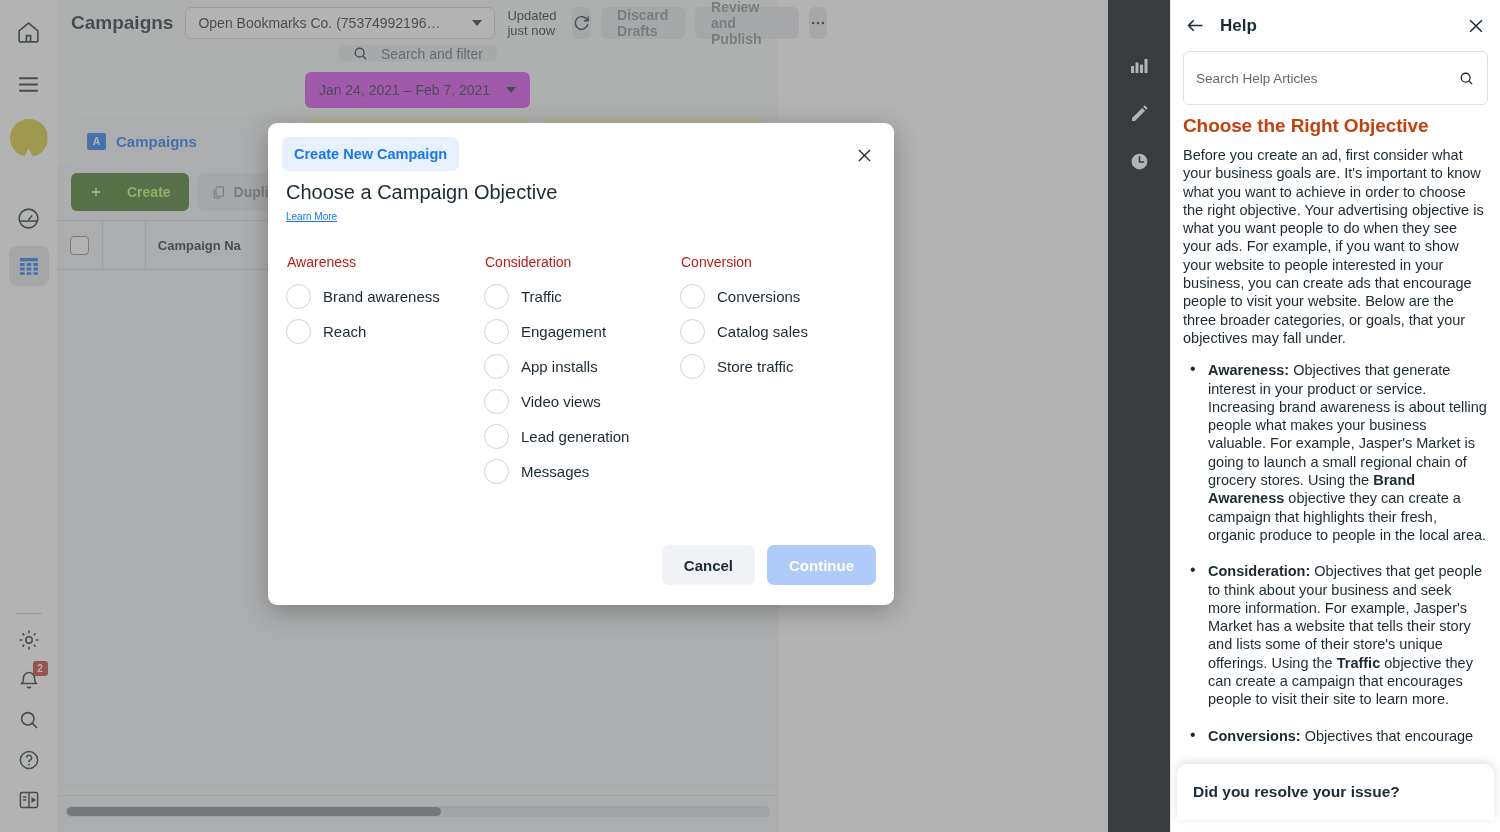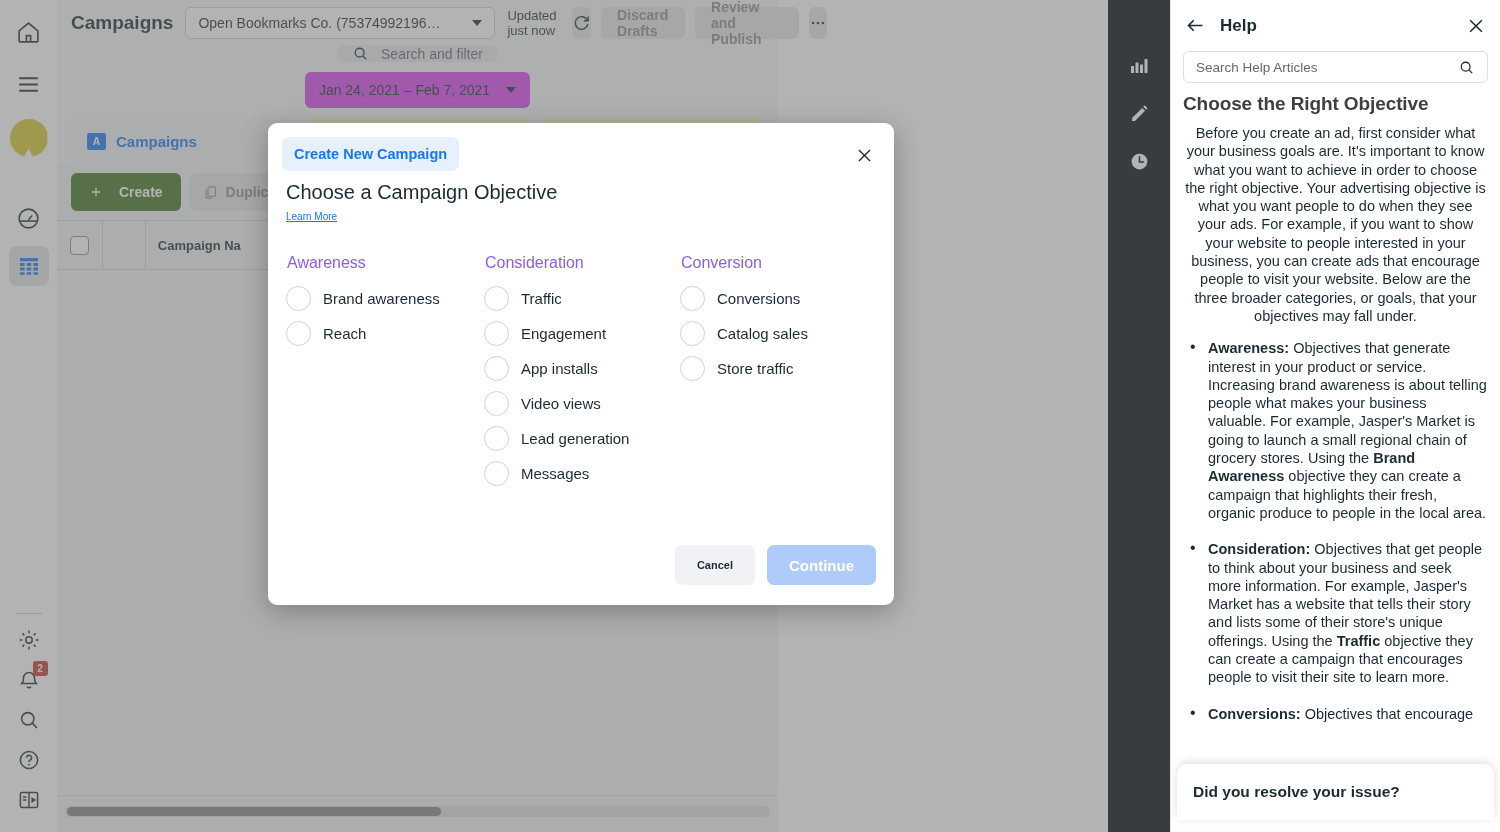--- a/index.html
+++ b/index.html
@@ -94,22 +94,22 @@
   }
   .tab.sel { background: #f0f2f5; color: #1877f2; }
   .tab-ico { width: 19px; height: 17px; display:flex; align-items:center; justify-content:center;}
 
   
   .toolbar {
     background: #f0f2f5; display: flex; align-items: center; gap: 8px;
     padding: 8px 14px; height: 56px;
   }
   .btn-green {
-    background: #41741f; color: #ffffff; border-radius: 6px; height: 38px;
-    display: flex; align-items: center; gap: 16px; padding: 0 18px;
+    background: #41741f; color: #bef264; border-radius: 6px; height: 38px;
+    display: flex; align-items: center; gap: 24px; padding: 0 18px;
     font-size: 14px; font-weight: 600;
   }
   .btn-grey {
     background: #e4e6eb; color: #8a8d91; border-radius: 6px; height: 38px;
     display: flex; align-items: center; gap: 8px; padding: 0 14px;
     font-size: 14px; font-weight: 600;
   }
   .tb-right { margin-left: auto; display: flex; align-items: center; gap: 8px; }
 
   
@@ -141,27 +141,27 @@
   .help {
     position: absolute; right: 0; top: 0; width: 330px; height: 832px;
     background: #ffffff; z-index: 50; display: flex; flex-direction: column;
     border-left: 1px solid #e4e6eb;
   }
   .help-head { height: 51px; display: flex; align-items: center; padding: 0 14px; gap: 14px; flex-shrink: 0; }
   .help-title { font-size: 17px; font-weight: 700; color: #1c2b33; }
   .help-x { margin-left: auto; color: #1c2b33; }
   .help-search-wrap { padding: 0 12px 10px 12px; flex-shrink: 0; }
   .help-search {
-    height: 32px; border: 1px solid #dcdfe3; border-radius: 6px; display: flex;
+    height: 54px; border: 1px solid #dcdfe3; border-radius: 6px; display: flex;
     align-items: center; padding: 0 12px; font-size: 13.5px; color: #65676b;
   }
   .help-search .sp { margin-left: auto; color: #1c2b33; }
   .help-body { flex: 1; overflow: hidden; padding: 0 12px; position: relative; }
-  .help-h2 { font-size: 19px; font-weight: 700; color: #404040; margin-bottom: 9px; letter-spacing: -0.1px; }
-  .help-p { font-size: 14.5px; line-height: 18.3px; color: #1c2b33; margin-bottom: 14px; text-align: center; }
+  .help-h2 { font-size: 19px; font-weight: 700; color: #c2410c; margin-bottom: 9px; letter-spacing: -0.1px; }
+  .help-p { font-size: 14.5px; line-height: 18.3px; color: #1c2b33; margin-bottom: 14px; }
   .help-ul { list-style: none; }
   .help-li {
     position: relative; padding-left: 25px; font-size: 14.5px; line-height: 18.3px;
     color: #1c2b33; margin-bottom: 18px;
   }
   .help-li::before {
     content: "•"; position: absolute; left: 7px; top: -1px; font-size: 16px;
   }
   .help-li b { font-weight: 700; }
   .help-foot {
@@ -186,31 +186,31 @@
   }
   .m-x { margin-left: auto; color: #1c2b33; padding: 9px 6px 0 0; }
   .m-body { padding: 10px 18px 0 18px; flex: 1; }
   .m-h2 { font-size: 20px; color: #1c2b33; margin-bottom: 2px; }
   .m-link { font-size: 10px; color: #1877f2; }
   .cols { display: flex; margin-top: 30px; }
   .col { }
   .col-0 { width: 198px; }
   .col-1 { width: 196px; }
   .col-2 { width: 190px; }
-  .col-h { font-size: 16px; color: #8b5cf6; margin-bottom: 9px; padding-left: 1px; }
+  .col-h { font-size: 14px; color: #b91c1c; margin-bottom: 9px; padding-left: 1px; }
   .opt { display: flex; align-items: center; gap: 12px; height: 35px; }
   .radio {
     width: 25px; height: 25px; border-radius: 50%; border: 1.4px solid #cfd2d6;
     background: #fff; flex-shrink: 0;
   }
   .opt-l { font-size: 15px; color: #1c2b33; }
   .m-foot { display: flex; justify-content: flex-end; gap: 12px; padding: 0 18px 20px 18px; }
   .btn-cancel {
     background: #f0f2f5; color: #1c2b33; border-radius: 7px; height: 40px;
-    display: flex; align-items: center; padding: 0 22px; font-size: 11px; font-weight: 600;
+    display: flex; align-items: center; padding: 0 22px; font-size: 15px; font-weight: 600;
   }
   .btn-continue {
     background: #aecbfa; color: #ffffff; border-radius: 7px; height: 40px;
     display: flex; align-items: center; padding: 0 22px; font-size: 15px; font-weight: 600;
   }
 </style>
 </head>
 <body>
 
 <div id="app">

